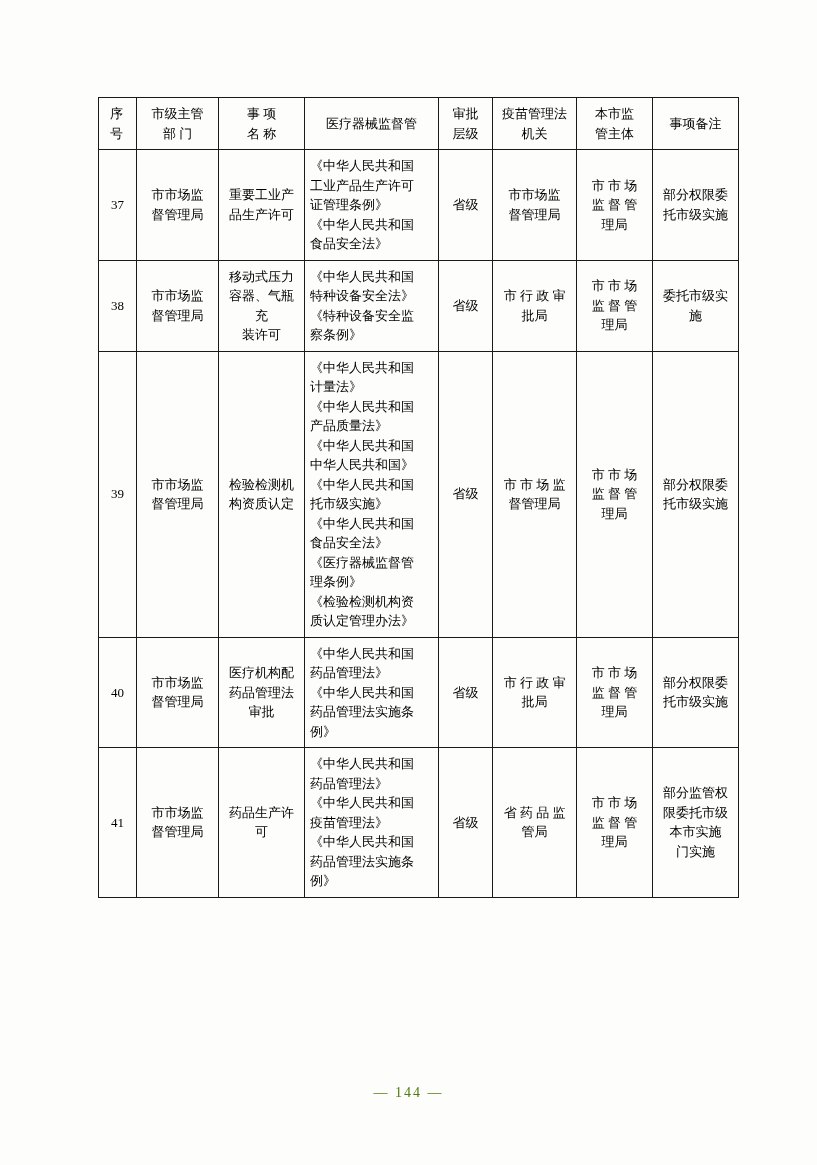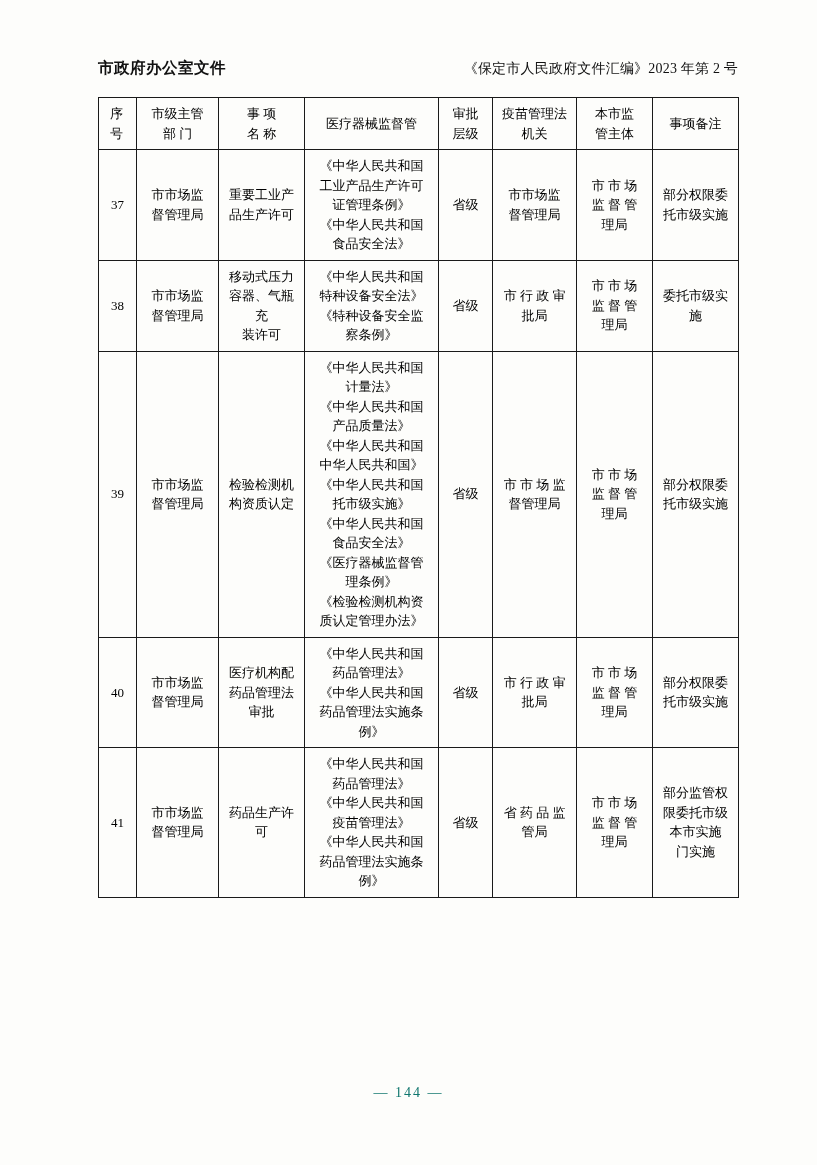--- a/index.html
+++ b/index.html
@@ -77,43 +77,39 @@
   .hdr2 { letter-spacing: 2px; }
   .cell-lines span {
     display: block;
   }
   .basis-cell {
     text-align: left;
     padding-left: 10px;
   }
   .basis-cell span {
     display: block;
-    text-align: center;
+    text-align: left;
     white-space: nowrap;
   }
   .footer {
     position: absolute;
     left: 0;
     top: 1085px;
     width: 817px;
     text-align: center;
     font-size: 14px;
     letter-spacing: 2px;
-    color: #0f766e;
+    color: #4d7c0f;
   }
 </style>
 </head>
 <body>
 
 <div class="page">
 
-  <div class="header">
-    <div class="header-left">市政府办公室文件</div>
-    <div class="header-right">《保定市人民政府文件汇编》2023 年第 2 号</div>
-  </div>
 
   <table class="doc-table">
     <colgroup>
       <col class="col-seq">
       <col class="col-dept">
       <col class="col-item">
       <col class="col-basis">
       <col class="col-level">
       <col class="col-org">
       <col class="col-super">

